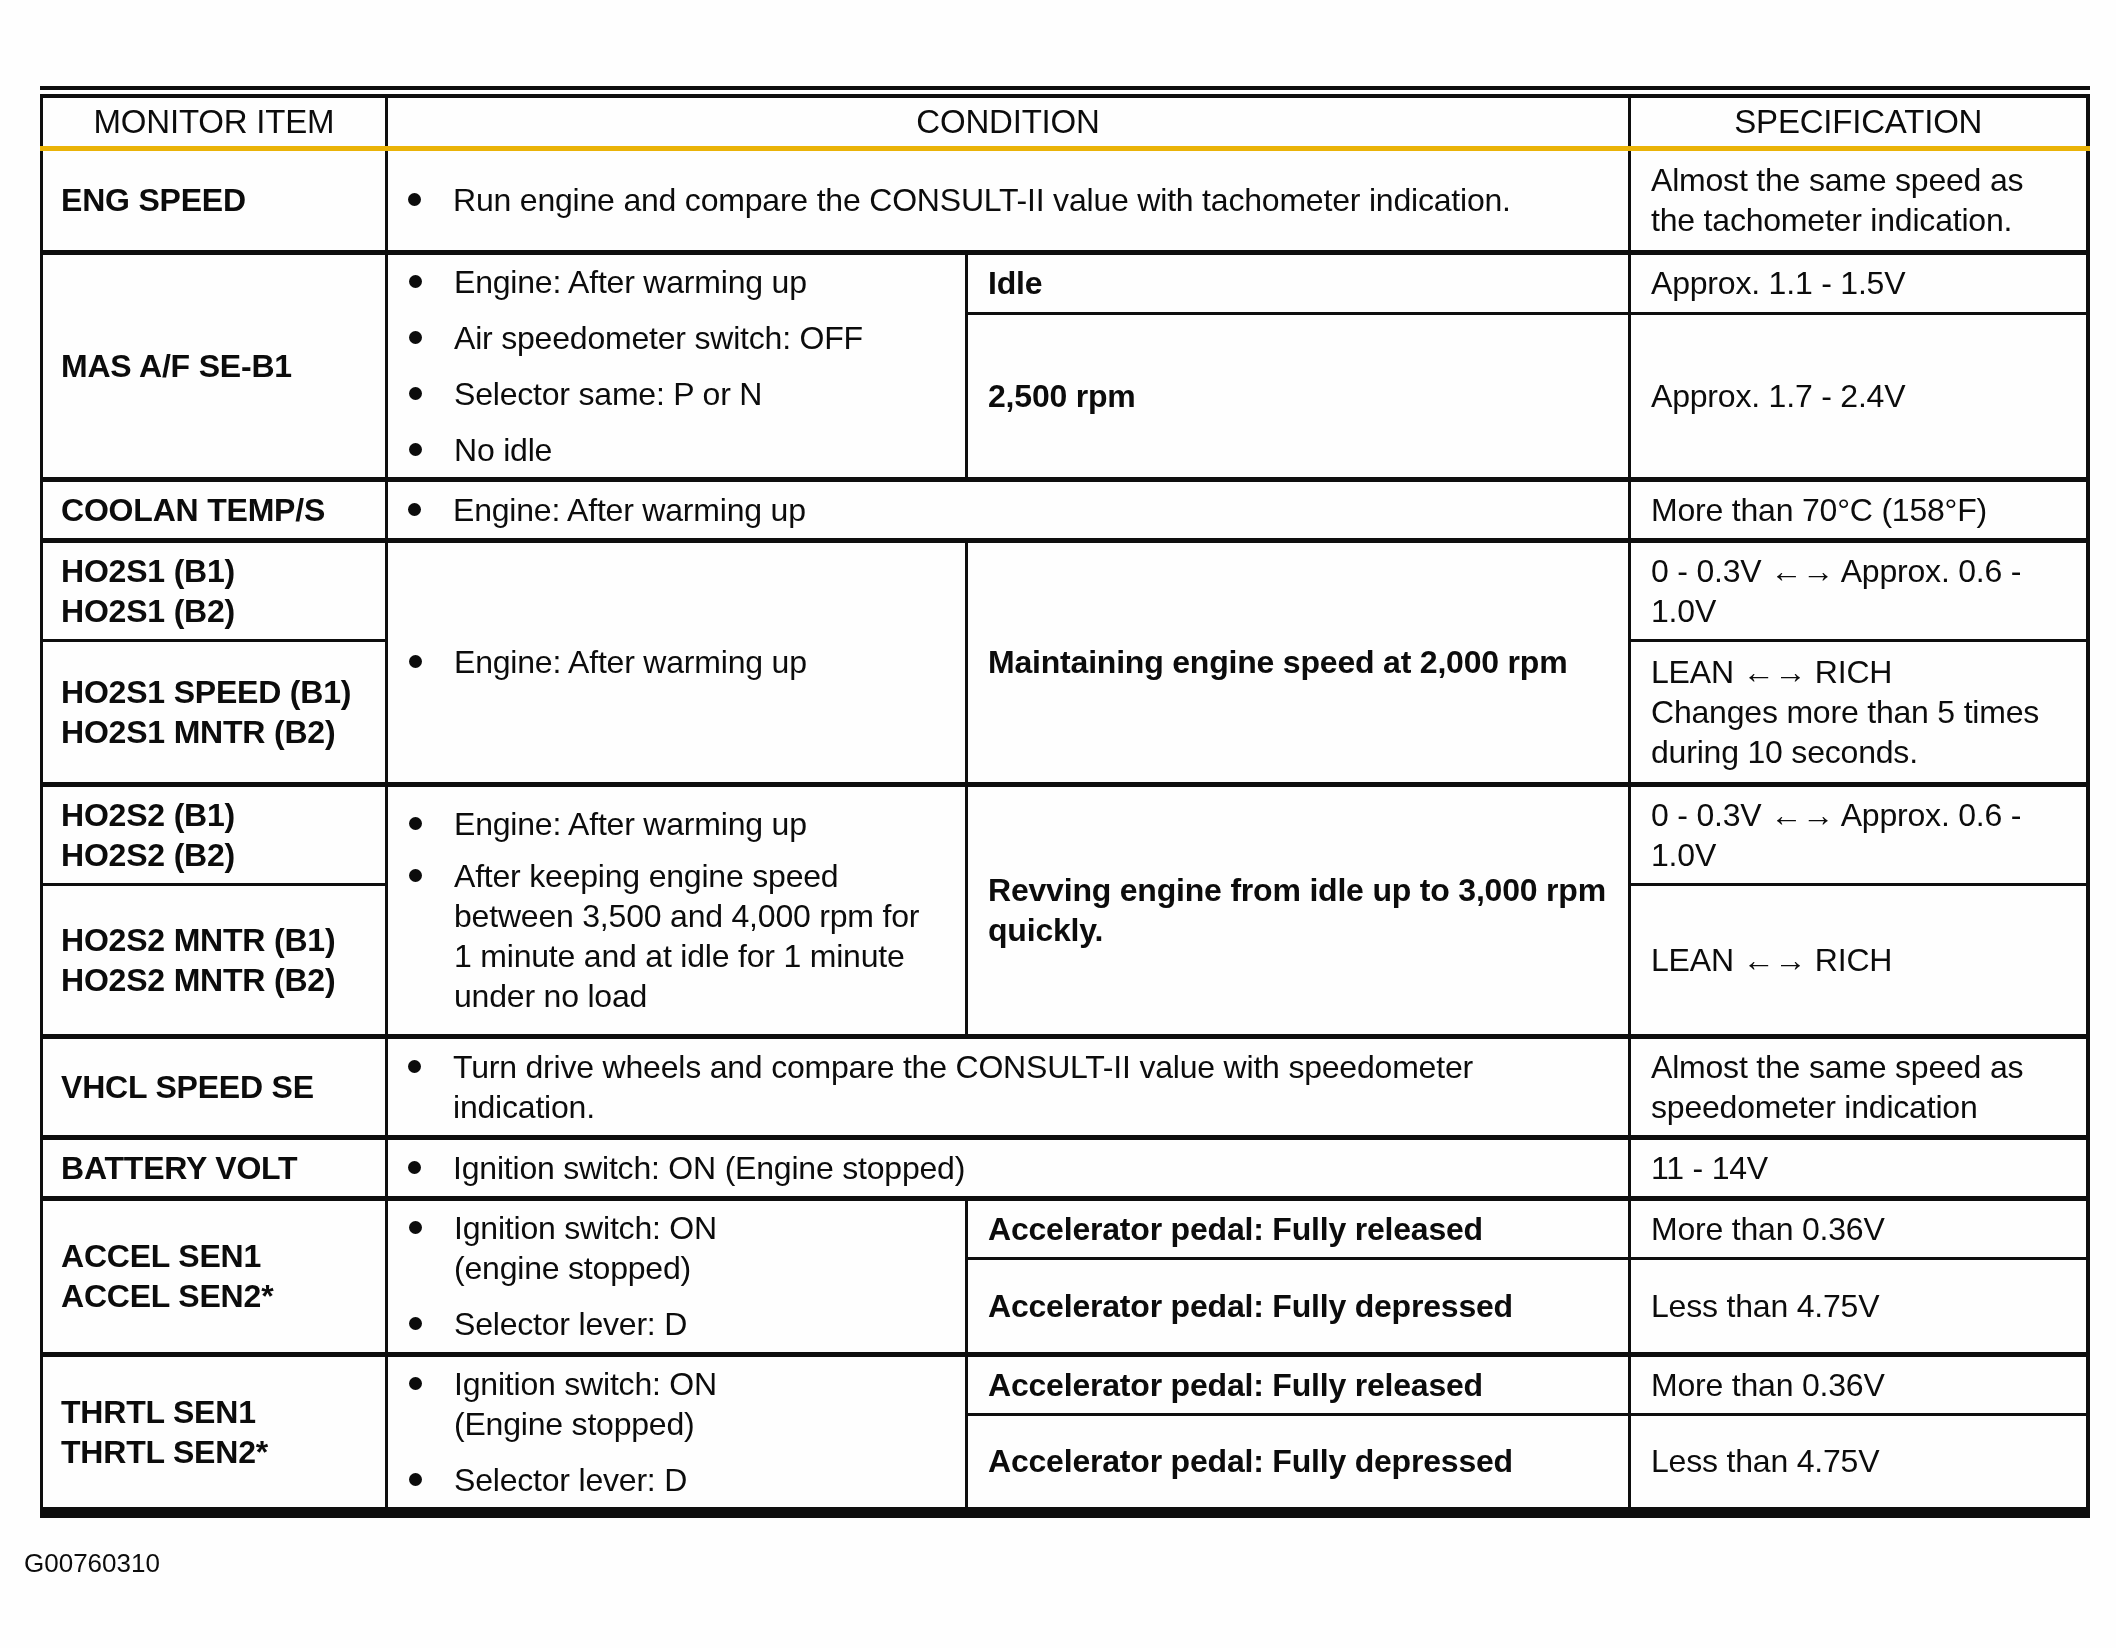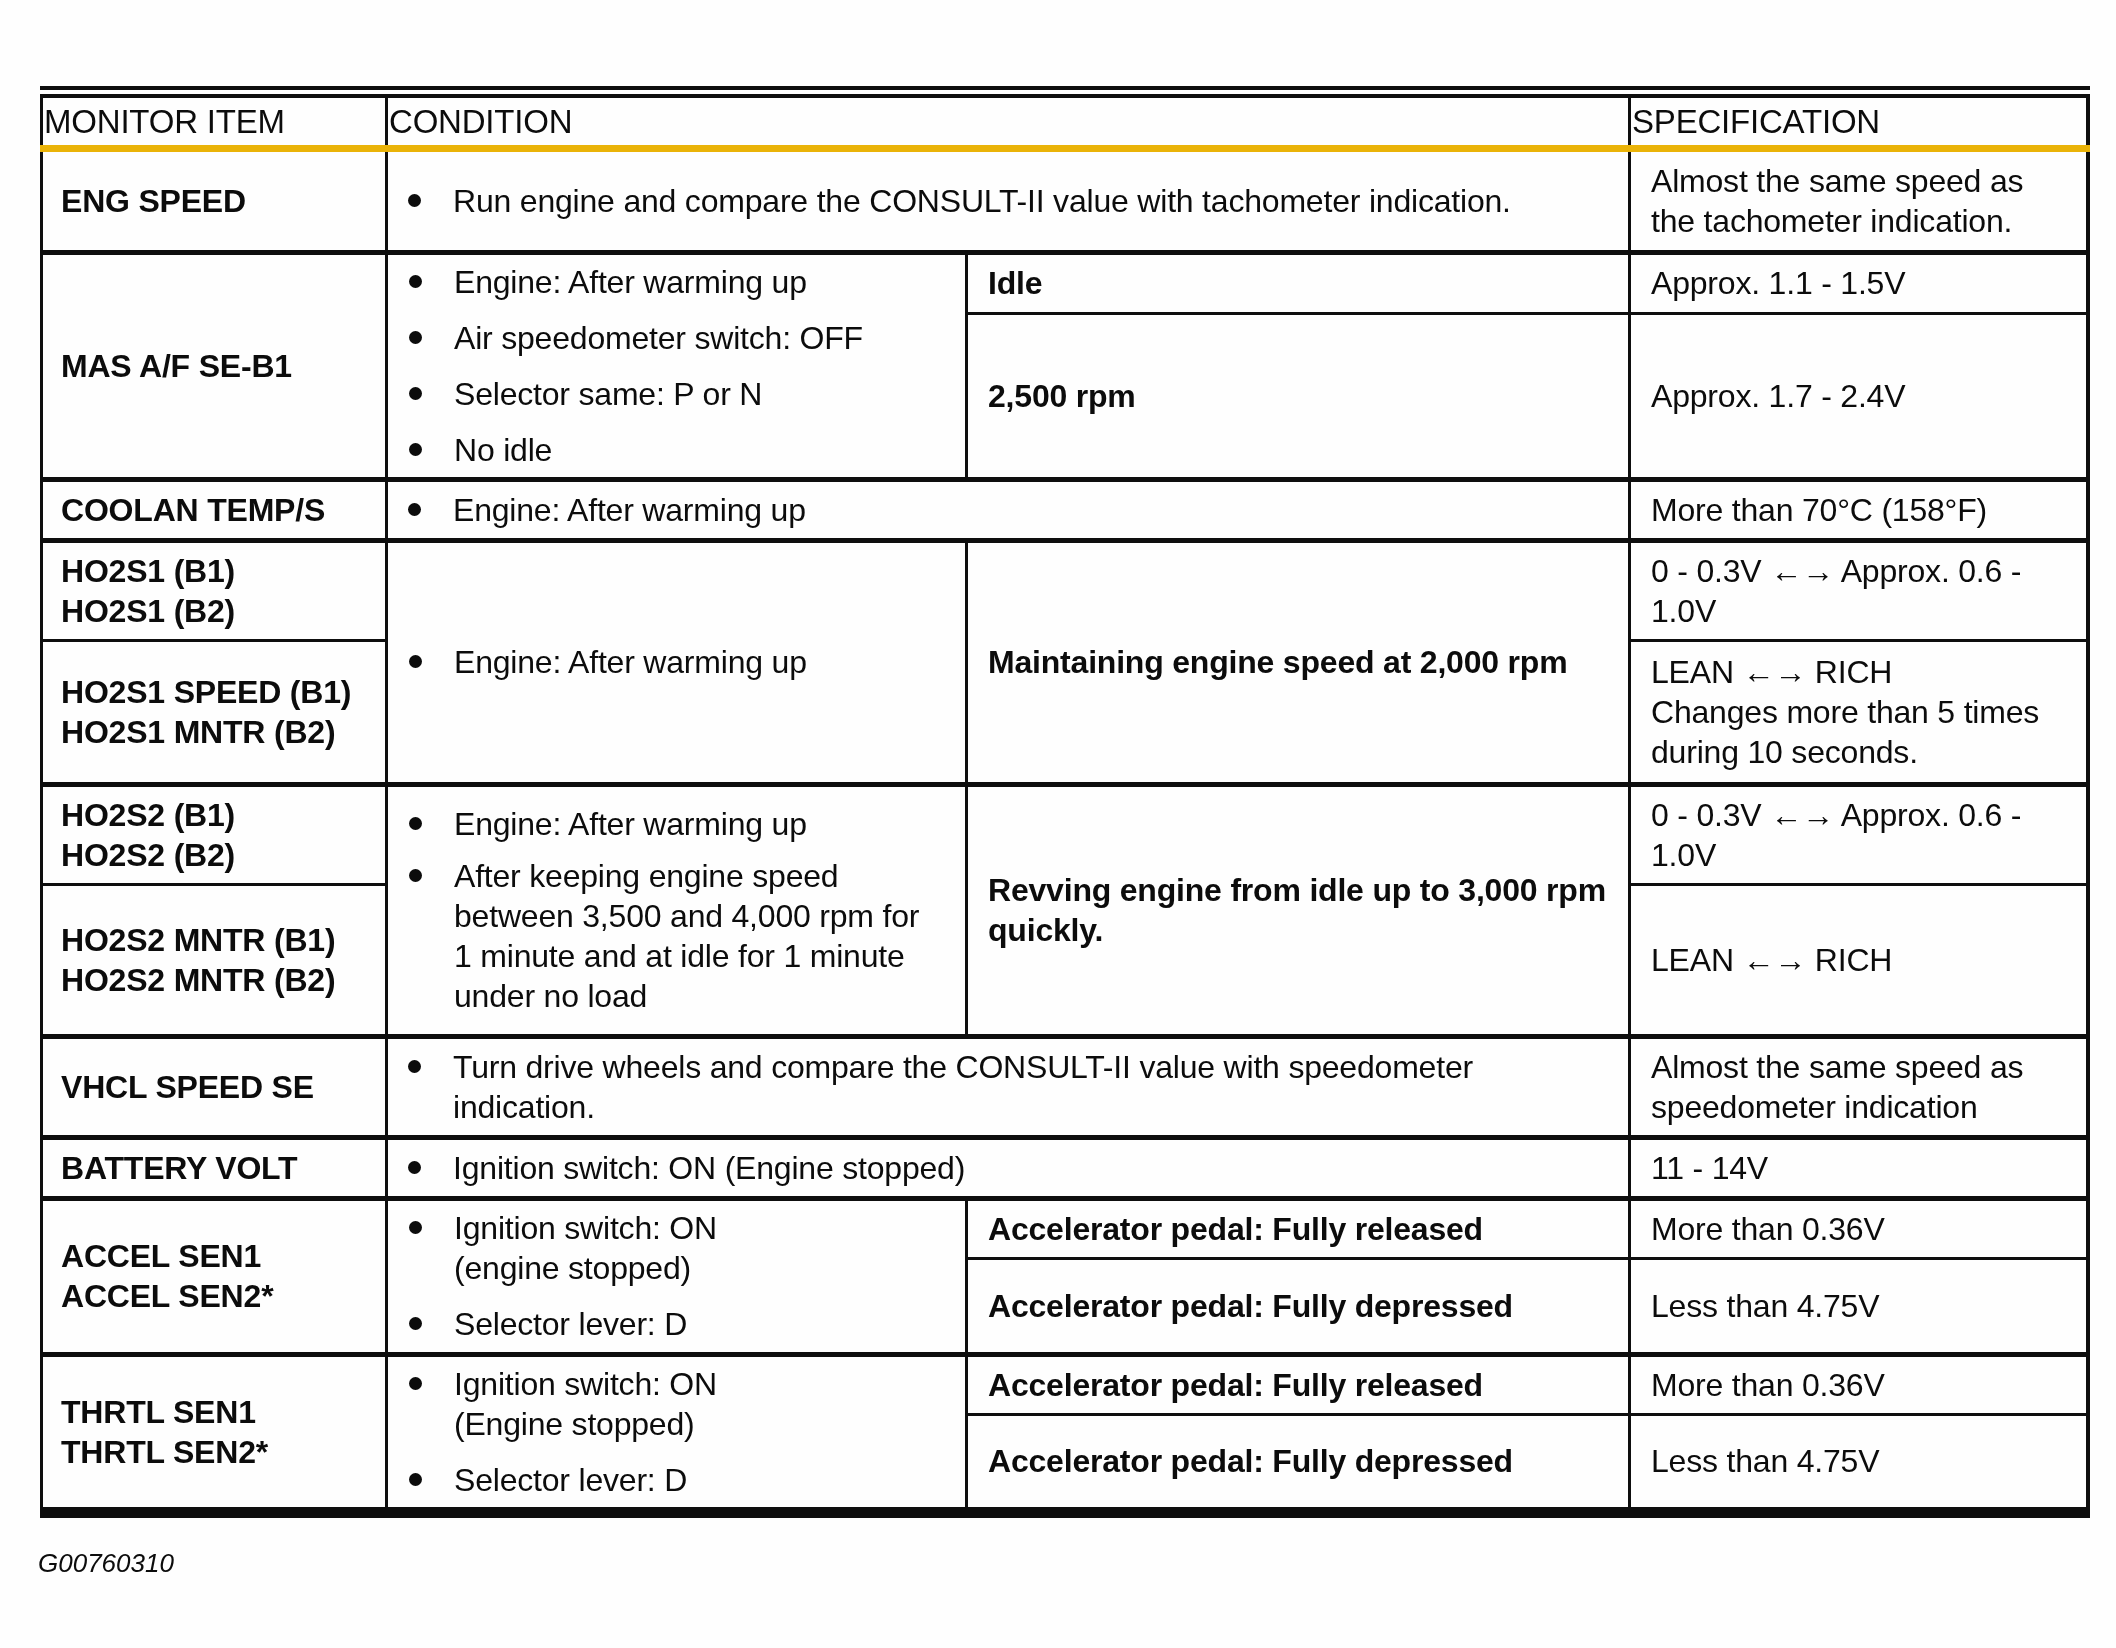--- a/index.html
+++ b/index.html
@@ -32,22 +32,22 @@
     border: 3px solid #0e0e0e;
     vertical-align: middle;
     font-size: 32px;
     line-height: 1.25;
     letter-spacing: -0.2px;
     font-weight: 400;
     overflow: hidden;
   }
   th {
     font-size: 33px;
-    text-align: left;
-    border-bottom: 7px solid #eab308;
+    text-align: center;
+    border-bottom: 5px solid #eab308;
   }
   tr.mj > td { border-top-width: 5px; }
   .item-cell  { padding: 6px 4px 6px 18px; font-weight: bold; }
   .cond-cell  { padding: 8px 10px 8px 20px; }
   .sub-cell   { padding: 8px 10px 8px 20px; font-weight: bold; }
   .spec-cell  { padding: 8px 8px 8px 20px; }
   .txt { white-space: pre-line; }
   .bullets {
     display: flex;
     flex-direction: column;
@@ -64,25 +64,24 @@
     flex: none;
     width: 13px;
     height: 13px;
     border-radius: 50%;
     background: #0c0c0c;
     margin-top: 13px;
   }
   .bullet .txt { flex: 1 1 auto; }
   .figure-id {
     position: absolute;
-    left: 38px;
+    left: 24px;
     top: 1548px;
     font-size: 26px;
     letter-spacing: 0;
-    font-style: italic;
   }
 </style>
 </head>
 <body>
 
 <div class="page">
 
   <table class="spec-table">
     <colgroup>
       <col style="width:345px">

